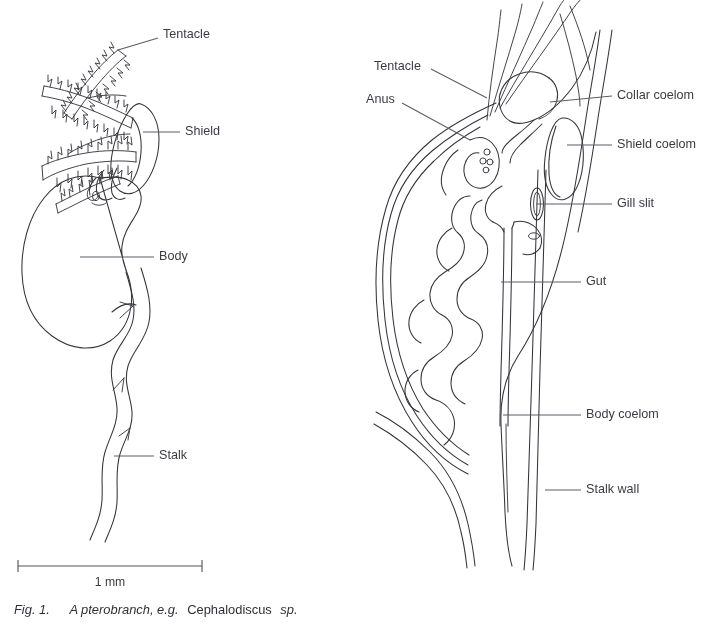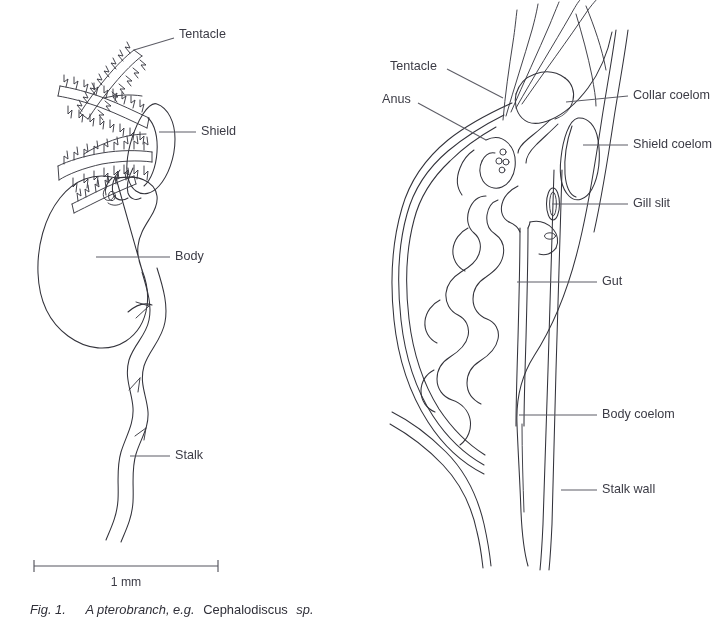--- a/index.html
+++ b/index.html
@@ -5,21 +5,21 @@
 <style>
   html,body{margin:0;padding:0;background:#ffffff;}
   body{
     width:728px;height:628px;
     font-family:"Liberation Sans","DejaVu Sans",sans-serif;
     color:#3b3b45;
     overflow:hidden;
     position:relative;
   }
   #figure{
-    position:absolute;left:16px;top:0;width:701px;height:628px;
+    position:absolute;left:0;top:0;width:701px;height:628px;
   }
   svg{display:block;}
   .ink{fill:none;stroke:#33333b;stroke-width:1.05;stroke-linecap:round;stroke-linejoin:round;}
   .ink-thin{fill:none;stroke:#3a3a42;stroke-width:0.95;stroke-linecap:round;stroke-linejoin:round;}
   .leader{fill:none;stroke:#5d5d66;stroke-width:1.05;stroke-linecap:butt;}
   .scalebar{fill:none;stroke:#55555e;stroke-width:1.15;stroke-linecap:butt;}
   .lbl{
     font-family:"Liberation Sans","DejaVu Sans",sans-serif;
     font-size:12.6px;
     fill:#3b3b45;

